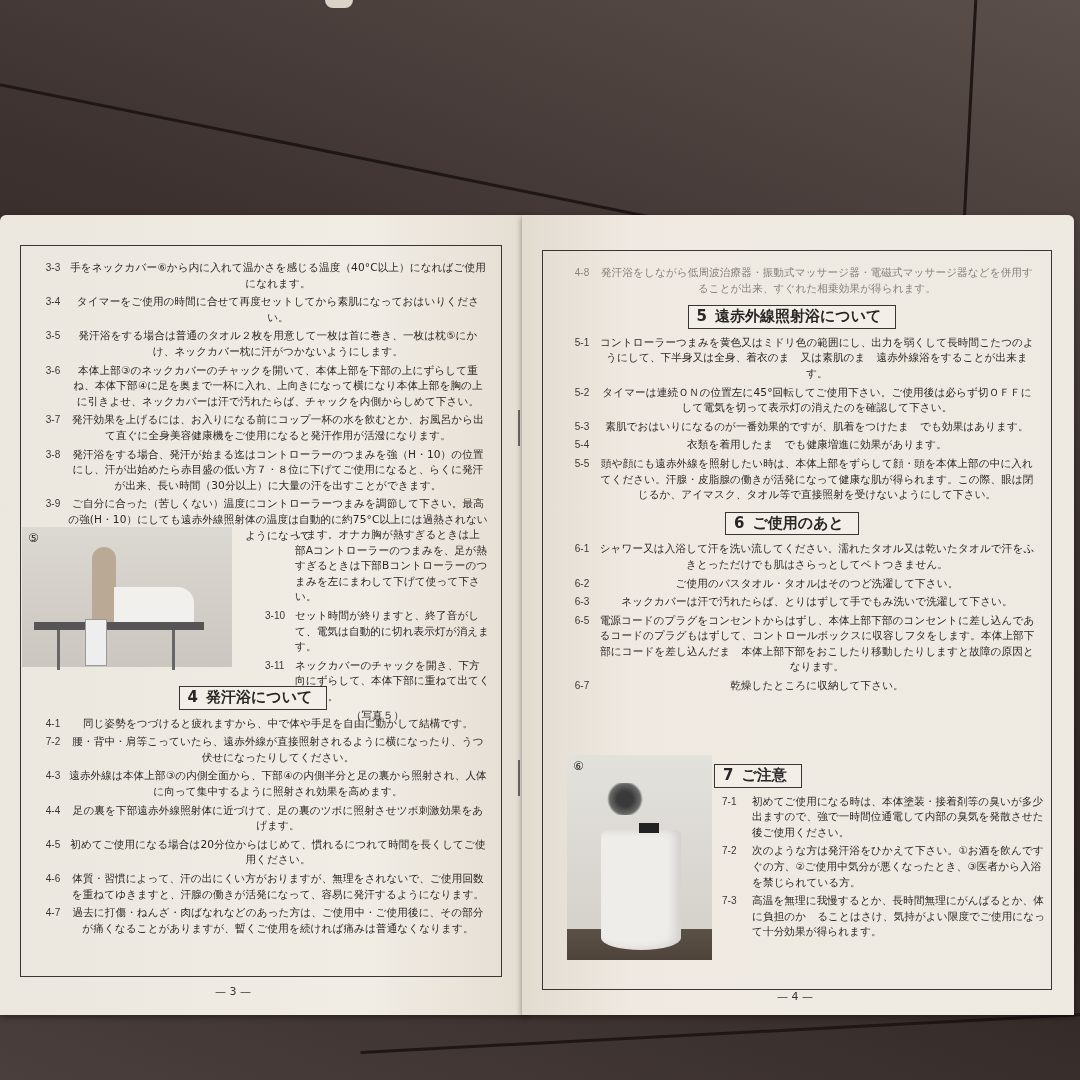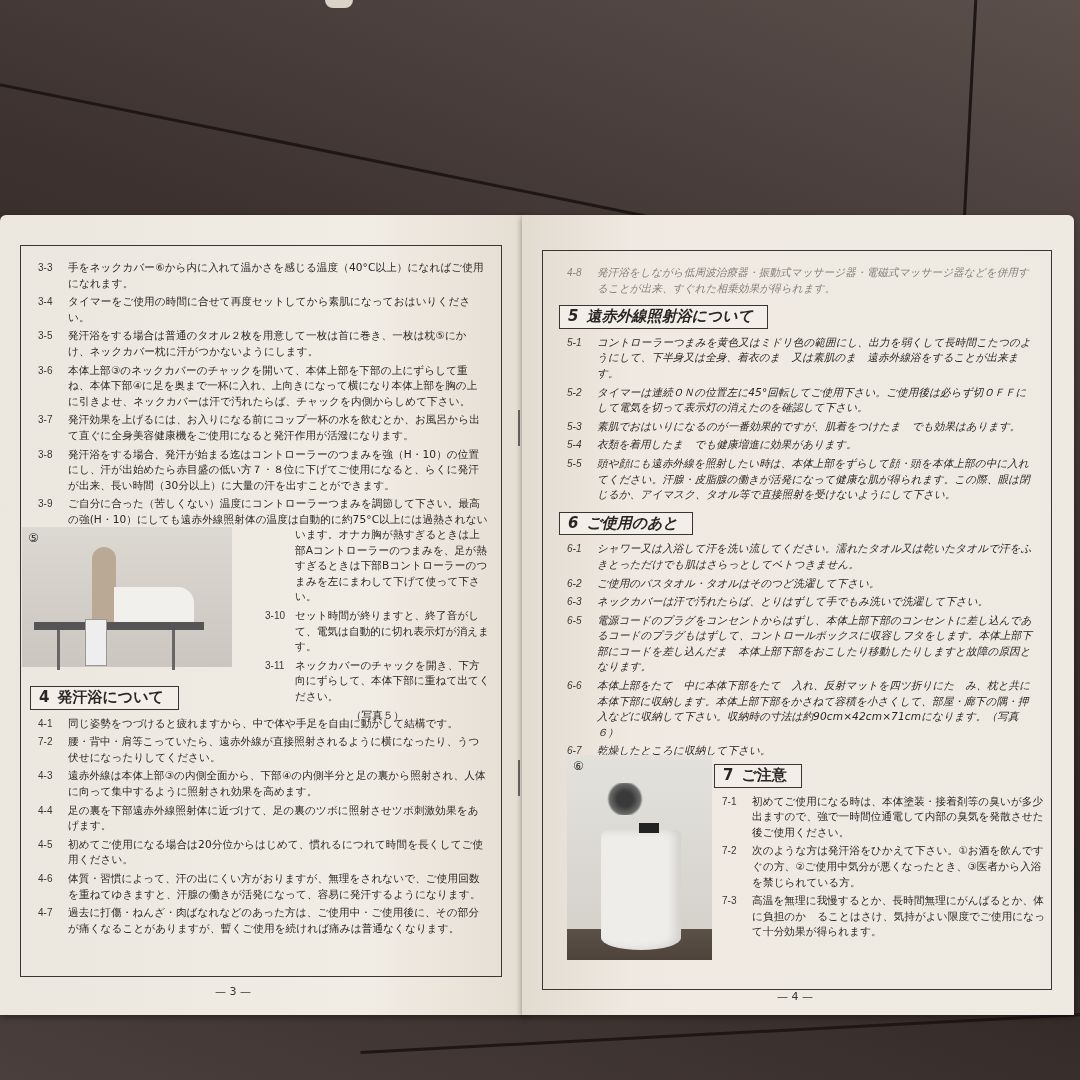--- a/index.html
+++ b/index.html
@@ -30,23 +30,23 @@
   .page.right { left:522px; width:552px; border-radius:0 6px 0 0; background:linear-gradient(90deg,#e2dbd0 0%,#efe9e1 20%,#eeeae2 100%); }
   .frame {
     position:absolute; border:1.5px solid #3a3535;
   }
   .left .frame { left:20px; top:30px; width:480px; height:730px; }
   .right .frame { left:20px; top:35px; width:508px; height:738px; }
   .pagenum { position:absolute; font-size:11px; color:#3a3535; }
   .left .pagenum { left:215px; top:770px; }
   .right .pagenum { left:255px; top:775px; }
 
-  .content { position:absolute; font-size:10.6px; line-height:15.6px; }
+  .content { position:absolute; font-size:10.6px; line-height:15.6px;text-align:center; }
   .left .content { left:38px; top:45px; width:450px; }
-  .right .content { left:45px; top:50px; width:470px;font-style:italic; }
+  .right .content { left:45px; top:50px; width:470px; }
 
   .item { display:flex; margin-bottom:3px; }
   .item .num { flex:0 0 auto; width:30px; font-family:"Liberation Sans", sans-serif; font-size:10px; color:#3a3535; }
   .item .txt { flex:1; letter-spacing:0.1px; }
   .faded { opacity:0.55; }
 
   .heading {
     display:inline-block; border:1.3px solid #3a3535; padding:3px 14px 3px 8px;
     font-size:15px; font-weight:bold; margin:6px 12px 6px -8px; background:#f3efe8;
   }
@@ -222,24 +222,20 @@
         </div>
       <div class="item">
           <span class="num">6-3</span>
           <span class="txt">ネックカバーは汗で汚れたらば、とりはずして手でもみ洗いで洗濯して下さい。</span>
         </div>
       <div class="item">
           <span class="num">6-5</span>
           <span class="txt">電源コードのプラグをコンセントからはずし、本体上部下部のコンセントに差し込んであるコードのプラグもはずして、コントロールボックスに収容しフタをします。本体上部下部にコードを差し込んだまゝ本体上部下部をおこしたり移動したりしますと故障の原因となります。</span>
         </div>
       <div class="item">
-          <span class="num">6-6</span>
-          <span class="txt">本体上部をたてゝ中に本体下部をたてゝ入れ、反射マットを四ツ折りにたゝみ、枕と共に本体下部に収納します。本体上部下部をかさねて容積を小さくして、部屋・廊下の隅・押入などに収納して下さい。収納時の寸法は約90cm×42cm×71cmになります。（写真６）</span>
-        </div>
-      <div class="item">
           <span class="num">6-7</span>
           <span class="txt">乾燥したところに収納して下さい。</span>
         </div>
     </div>
 
     <div class="photo p6">
       <span class="pnum">⑥</span>
       <div class="plant"></div>
       <div class="cyl"></div>
       <div class="radio"></div>

